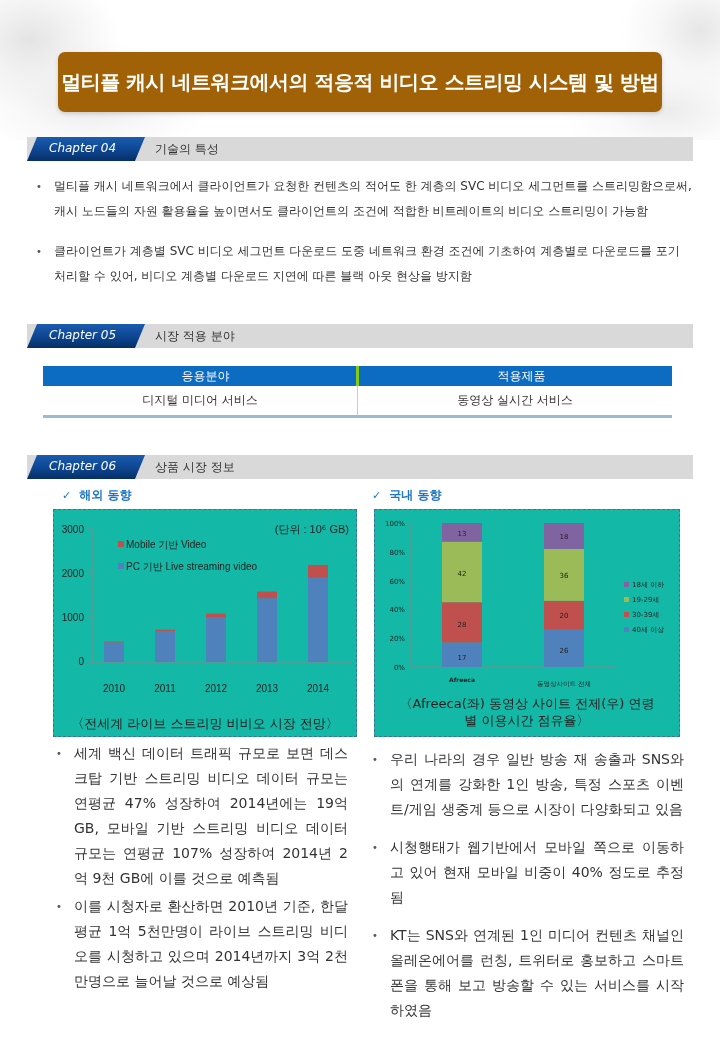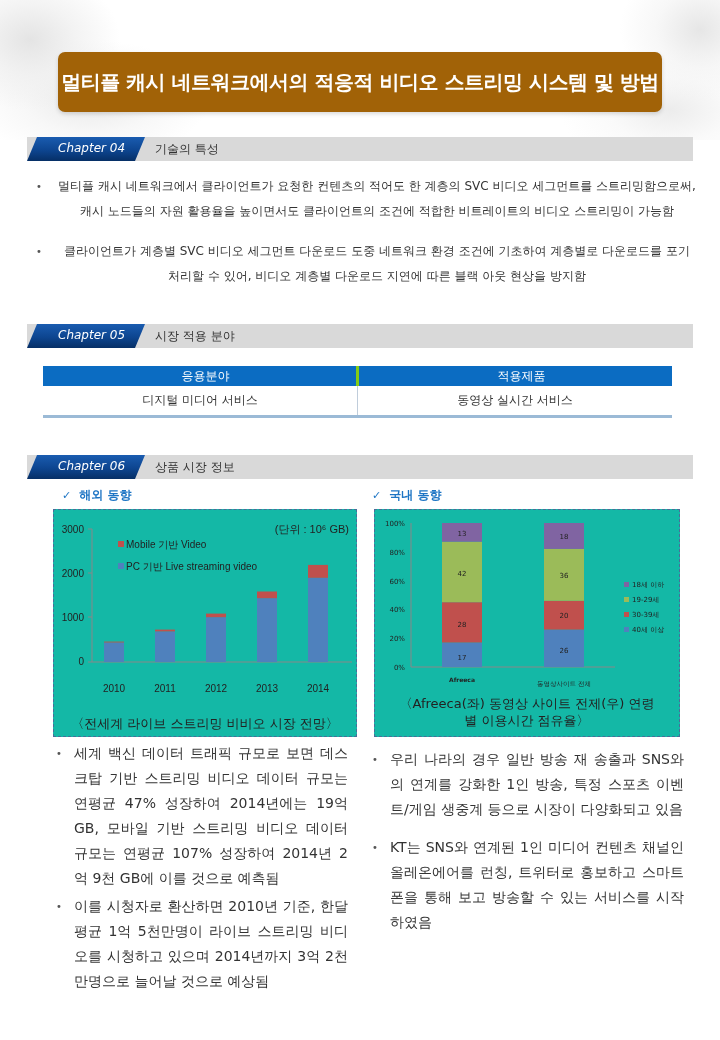--- a/index.html
+++ b/index.html
@@ -17,24 +17,24 @@
   .title-box { position: absolute; left: 58px; top: 52px; width: 604px; height: 60px;
     background: #a16207; border-radius: 7px; display: flex; align-items: center; justify-content: center;
     box-shadow: 0 2px 4px rgba(0,0,0,0.15); }
   .title-box span { color: #fff; font-size: 20px; font-weight: bold; letter-spacing: -0.5px; }
 
   .chapter { position: absolute; left: 27px; width: 666px; height: 24px; }
   .chapter .bar { position: absolute; left: 0; top: 0; width: 666px; height: 24px; background: #d9d9d9; }
   .chapter .tag { position: absolute; left: 0; top: 0; width: 118px; height: 24px;
     background: linear-gradient(180deg, #1a5cb0 0%, #0d4590 55%, #062f66 100%);
     clip-path: polygon(10px 0, 118px 0, 108px 24px, 0 24px); }
-  .chapter .tag span { position: absolute; left: 31px; top: 4px; color: #fff; font-style: italic; font-size: 12px; }
+  .chapter .tag span { position: absolute; left: 22px; top: 4px; color: #fff; font-style: italic; font-size: 12px; }
   .chapter .label { position: absolute; left: 128px; top: 4px; font-size: 12px; color: #333; }
 
-  .bullets { position: absolute; font-size: 12px; color: #333; text-align: center; }
+  .bullets { position: absolute; font-size: 12px; color: #333; }
   .bullet { position: relative; padding-left: 24px; line-height: 25px; }
   .bullet::before { content: "•"; position: absolute; left: 6px; top: 0; font-size: 10px; color: #555; }
 
   .app-table { position: absolute; left: 43px; top: 366px; width: 629px; border-collapse: collapse; font-size: 12px; }
   .app-table th { background: #0b6cc2; color: #fff; font-weight: normal; height: 20px; text-align: center; padding-left: 12px; }
   .app-table th + th { border-left: 3px solid #84cc16; }
   .app-table td { height: 30px; text-align: center; color: #333; border-bottom: 3px solid #9bbad6; }
   .app-table td + td { border-left: 1px solid #c0cddb; }
 
   .subhead { position: absolute; font-size: 12px; font-weight: bold; color: #1c74c4; }
@@ -194,14 +194,15 @@
   <div class="caption" style="top:203px;">별 이용시간 점유율〉</div>
 </div>
 
 <div class="col-text" style="left:50px; top:741px; width:298px;">
   <div class="bullet">세계 백신 데이터 트래픽 규모로 보면 데스크탑 기반 스트리밍 비디오 데이터 규모는 연평균 47% 성장하여 2014년에는 19억 GB, 모바일 기반 스트리밍 비디오 데이터 규모는 연평균 107% 성장하여 2014년 2억 9천 GB에 이를 것으로 예측됨</div>
   <div class="bullet" style="margin-top:3px;">이를 시청자로 환산하면 2010년 기준, 한달 평균 1억 5천만명이 라이브 스트리밍 비디오를 시청하고 있으며 2014년까지 3억 2천만명으로 늘어날 것으로 예상됨</div>
 </div>
 
 <div class="col-text" style="left:366px; top:747px; width:318px;">
   <div class="bullet">우리 나라의 경우 일반 방송 재 송출과 SNS와의 연계를 강화한 1인 방송, 특정 스포츠 이벤트/게임 생중계 등으로 시장이 다양화되고 있음</div>
+  <div class="bullet" style="margin-top:13px;">시청행태가 웹기반에서 모바일 쪽으로 이동하고 있어 현재 모바일 비중이 40% 정도로 추정됨</div>
   <div class="bullet" style="margin-top:13px;">KT는 SNS와 연계된 1인 미디어 컨텐츠 채널인 올레온에어를 런칭, 트위터로 홍보하고 스마트폰을 통해 보고 방송할 수 있는 서비스를 시작하였음</div>
 </div>
 
 </body></html>

